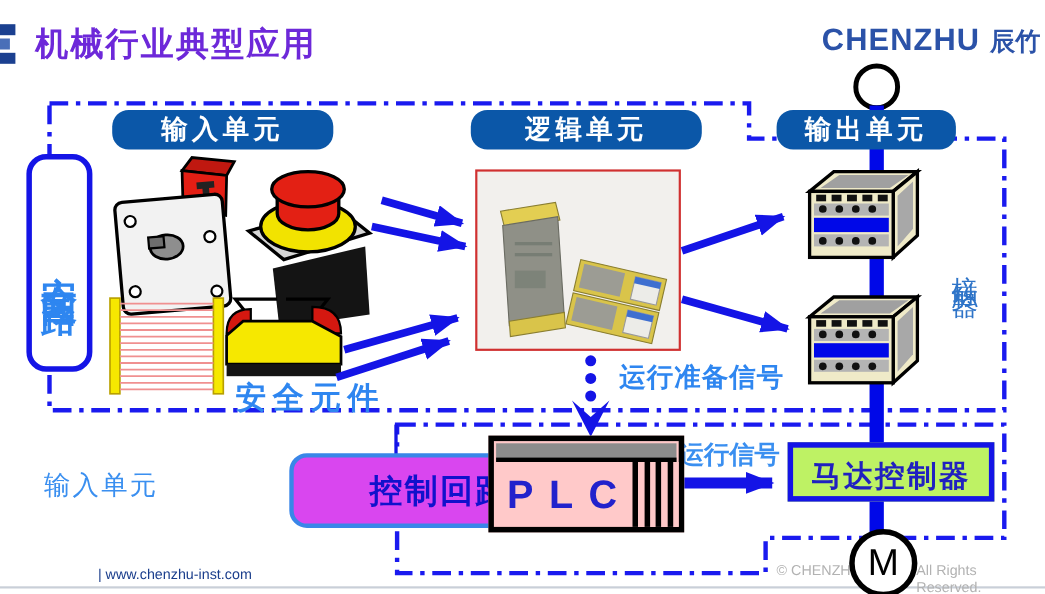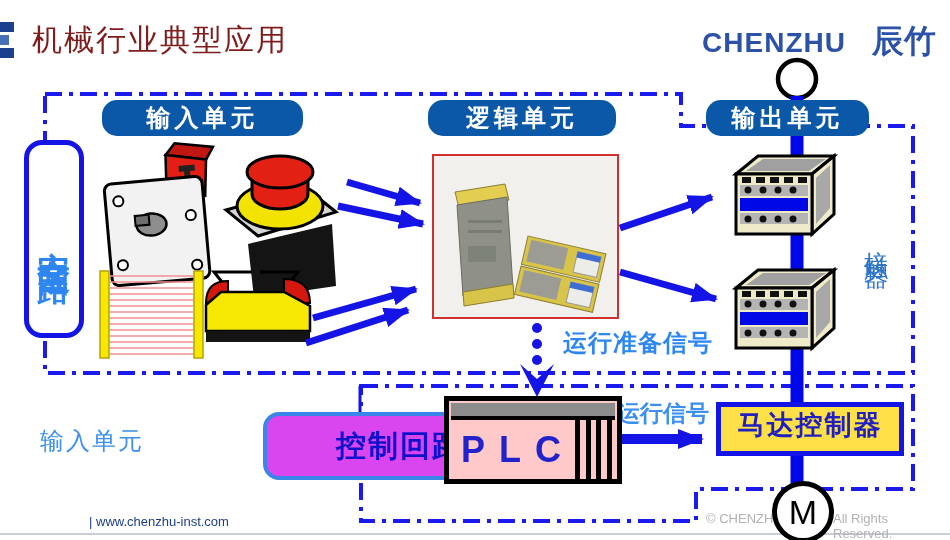--- a/index.html
+++ b/index.html
@@ -1,26 +1,26 @@
 <!DOCTYPE html>
 <html><head>
 <meta charset="utf-8">
 <style>
   html,body{margin:0;padding:0;background:#fff;}
   .slide{position:relative;width:950px;height:540px;background:#fff;overflow:hidden;
          font-family:"Liberation Sans","DejaVu Sans",sans-serif;}
   svg.layer{position:absolute;left:0;top:0;z-index:1;}
 
   .logo-bar{position:absolute;left:0;background:#1B4090;z-index:2;}
-  .page-title{position:absolute;left:32px;top:20px;font-size:30px;font-weight:normal;
-              color:#7f1d1d;letter-spacing:2px;z-index:2;}
-  .logo{position:absolute;right:14px;top:20px;z-index:2;color:#2B52A8;font-weight:bold;
-        display:flex;align-items:baseline;gap:26px;}
+  .page-title{position:absolute;left:32px;top:20px;font-size:30px;font-weight:bold;
+              color:#6d28d9;letter-spacing:2px;z-index:2;}
+  .logo{position:absolute;right:4px;top:20px;z-index:2;color:#2B52A8;font-weight:bold;
+        display:flex;align-items:baseline;gap:9px;}
   .logo .en{font-size:28px;letter-spacing:1px;}
-  .logo .cn{font-size:32px;text-align:right;}
+  .logo .cn{font-size:23px;text-align:right;}
 
   .unit-header{position:absolute;top:100px;height:36px;line-height:36px;background:#0B57A8;
                color:#fff;font-weight:bold;font-size:24px;text-align:center;border-radius:15px;
                letter-spacing:4px;z-index:2;}
 
   .vbox{position:absolute;left:24px;top:140px;width:50px;height:188px;background:#fff;
         border:5px solid #1414E6;border-radius:18px;z-index:2;display:flex;
         align-items:center;justify-content:center;}
   .vtext{writing-mode:vertical-rl;text-orientation:upright;font-weight:bold;font-size:33px;
          color:#2E86F0;letter-spacing:7px;line-height:1;}
@@ -35,22 +35,22 @@
             color:#1111CC;letter-spacing:2px;padding-left:40px;}
 
   .plc-box{position:absolute;left:444px;top:396px;width:168px;height:78px;background:#FFC9C9;
            border:5px solid #000;z-index:2;display:flex;flex-direction:column;}
   .plc-strip{height:13px;margin:2px 2px 0 2px;background:#8C8C8C;border-bottom:4px solid #000;}
   .plc-body{flex:1;display:flex;}
   .plc-text{flex:1;display:flex;align-items:center;padding-left:12px;font-size:36px;
             font-weight:bold;color:#2222CC;letter-spacing:14px;}
   .plc-slat{width:10px;border-left:5px solid #000;background:#FFC9C9;}
 
-  .motor-box{position:absolute;left:716px;top:402px;width:178px;height:44px;background:#fde047;
-             border:5px solid #1414E6;z-index:2;display:flex;align-items:flex-start;
+  .motor-box{position:absolute;left:716px;top:402px;width:178px;height:44px;background:#bef264;
+             border:5px solid #1414E6;z-index:2;display:flex;align-items:flex-end;
              justify-content:center;font-size:27px;font-weight:bold;color:#2020C0;letter-spacing:2px;}
 
   .m-circle{position:absolute;left:772px;top:481px;width:52px;height:52px;border-radius:50%;
             background:#fff;border:5px solid #000;z-index:2;display:flex;align-items:center;
             justify-content:center;font-size:34px;color:#000;font-weight:normal;
             font-family:"Liberation Sans",sans-serif;}
 
   .footer-line{position:absolute;left:0;top:533px;width:950px;height:2px;background:#C9CFD8;z-index:0;}
   .footer-url{position:absolute;left:45px;top:514px;font-size:13px;color:#1B3E8C;z-index:0;margin-left:44px;}
   .copyright{position:absolute;top:511px;font-size:13px;color:#B2B2B2;z-index:0;}
@@ -226,27 +226,28 @@
   <div class="logo-bar" style="top:35px;width:9px;height:10px;background:#4A6FB8;"></div>
   <div class="logo-bar" style="top:48px;width:14px;height:10px;"></div>
 
   <div class="page-title">机械行业典型应用</div>
   <div class="logo">
     <span class="en">CHENZHU</span>
     <span class="cn">辰竹</span>
   </div>
 
   <div class="unit-header" style="left:102px;width:201px;">输入单元</div>
-  <div class="unit-header" style="left:428px;width:188px;">逻辑单元</div>
+  <div class="unit-header" style="left:428px;width:210px;">逻辑单元</div>
   <div class="unit-header" style="left:706px;width:163px;">输出单元</div>
 
   <div class="vbox">
     <span class="vtext">安全回路</span>
   </div>
 
+  <div class="lbl-blue" style="left:214px;top:343px;font-size:28px;letter-spacing:6px;">安全元件</div>
   <div class="contactor-lbl">接触器</div>
   <div class="lbl-blue" style="left:563px;top:327px;font-size:24px;letter-spacing:1px;">运行准备信号</div>
   <div class="lbl-blue" style="left:617px;top:398px;font-size:23px;color:#3A8FF0;">运行信号</div>
   <div class="lbl-blue" style="left:40px;top:425px;font-size:24px;font-weight:normal;color:#3A8FF0;letter-spacing:2px;">输入单元</div>
 
   <div class="ctrl-box">
     <span>控制回路</span>
   </div>
 
   <div class="plc-box">

